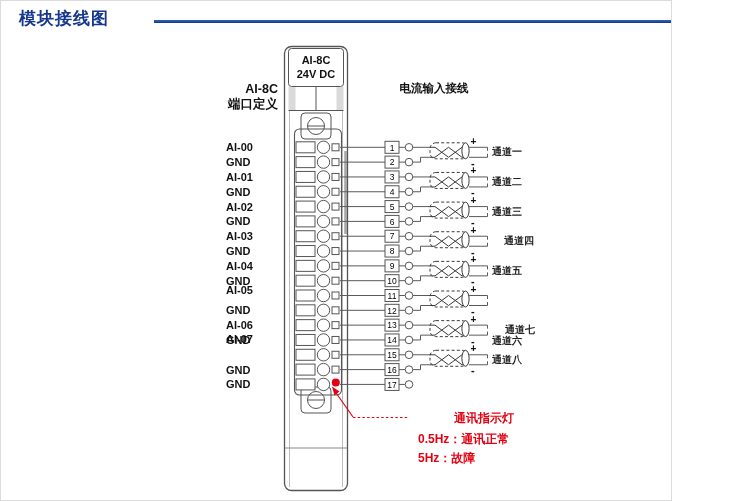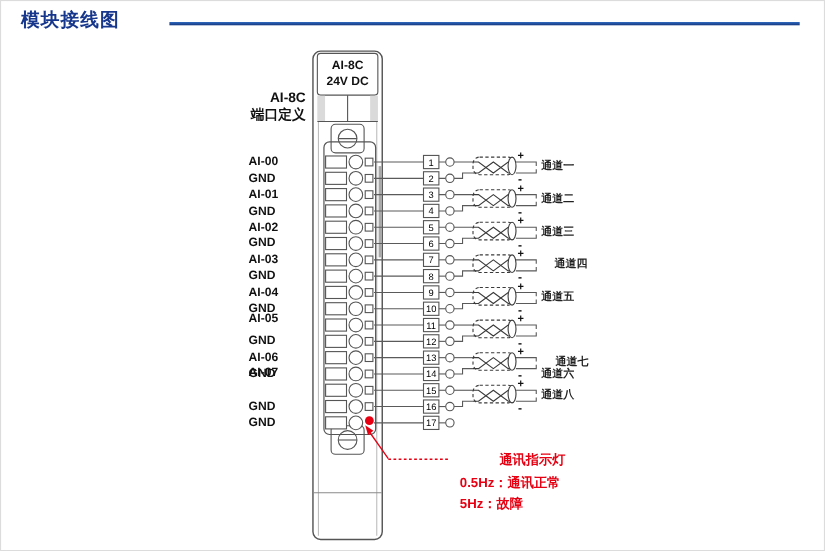--- a/index.html
+++ b/index.html
@@ -1,16 +1,16 @@
 <!DOCTYPE html>
 <html><head>
 <meta charset="utf-8">
 <style>
   html,body{margin:0;padding:0;background:#fff;}
-  .stage{position:relative;width:750px;height:501px;background:#ffffff;overflow:hidden;
+  .stage{position:relative;width:672px;height:501px;background:#ffffff;overflow:hidden;
          font-family:"Liberation Sans","DejaVu Sans",sans-serif;border:1px solid #dcdcdc;box-sizing:border-box;}
   .title{position:absolute;left:18px;top:6px;font-size:17px;font-weight:bold;color:#16378c;letter-spacing:1px;}
   .rule{position:absolute;left:153px;top:19px;width:573px;height:3px;
         background:linear-gradient(#2f6abf,#14367e);}
   .module-title{position:absolute;left:285px;top:52px;width:60px;text-align:center;
                 font-size:11px;font-weight:bold;color:#111;line-height:14px;}
   .port-def{position:absolute;left:207px;top:81px;width:70px;text-align:right;
             font-size:12.5px;font-weight:bold;color:#111;line-height:15px;}
   .wiring-header{position:absolute;left:333px;top:80px;width:200px;text-align:center;
                  font-size:11.5px;font-weight:600;color:#111;line-height:14.5px;}
@@ -272,20 +272,21 @@
     <div>AI-8C</div>
     <div>24V DC</div>
   </div>
 
   <div class="port-def">
     <div>AI-8C</div>
     <div>端口定义</div>
   </div>
 
   <div class="wiring-header">
+    <div>电流输入接线</div>
   </div>
 
   <div id="port-labels">
       <div class="port-label" style="left: 225px; top: 139.3px;">AI-00</div>
       <div class="port-label" style="left: 225px; top: 154.12px;">GND</div>
       <div class="port-label" style="left: 225px; top: 168.94px;">AI-01</div>
       <div class="port-label" style="left: 225px; top: 183.76px;">GND</div>
       <div class="port-label" style="left: 225px; top: 198.58px;">AI-02</div>
       <div class="port-label" style="left: 225px; top: 213.4px;">GND</div>
       <div class="port-label" style="left: 225px; top: 228.22px;">AI-03</div>

